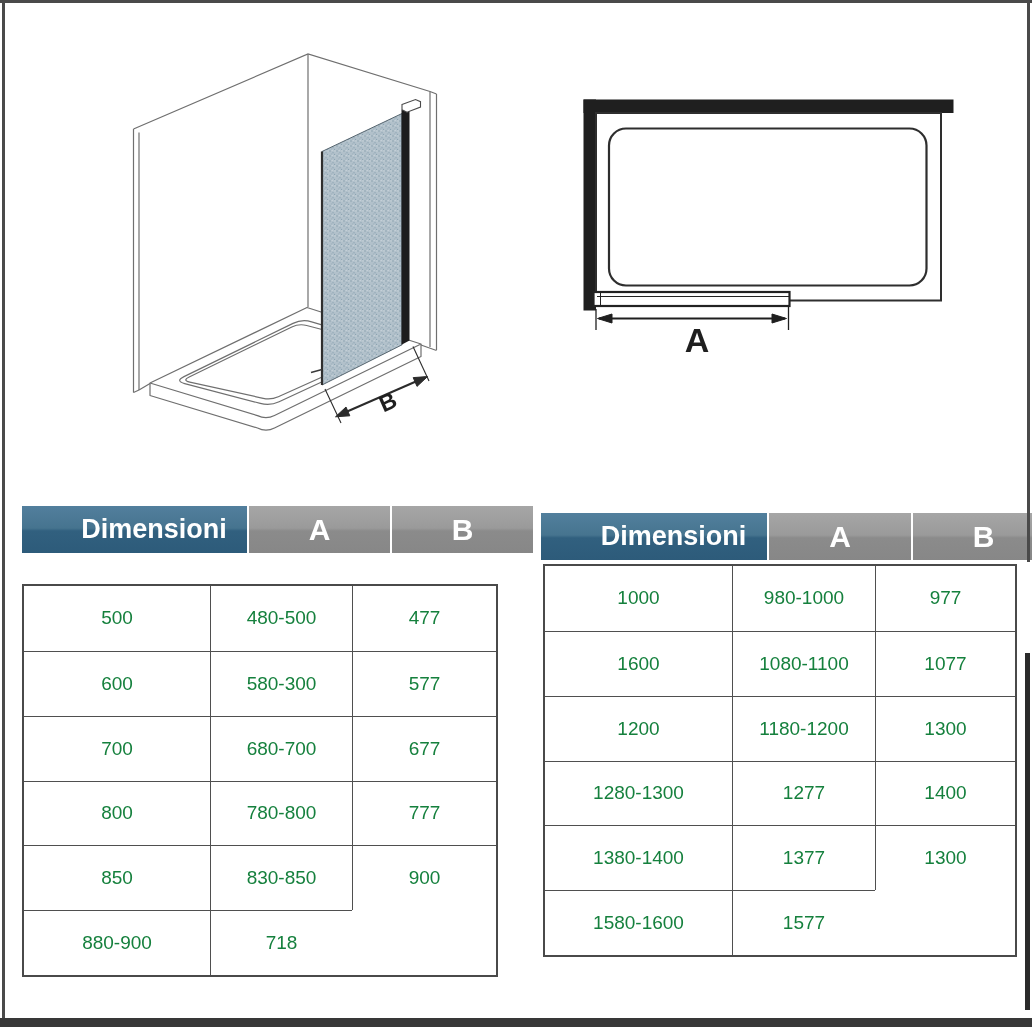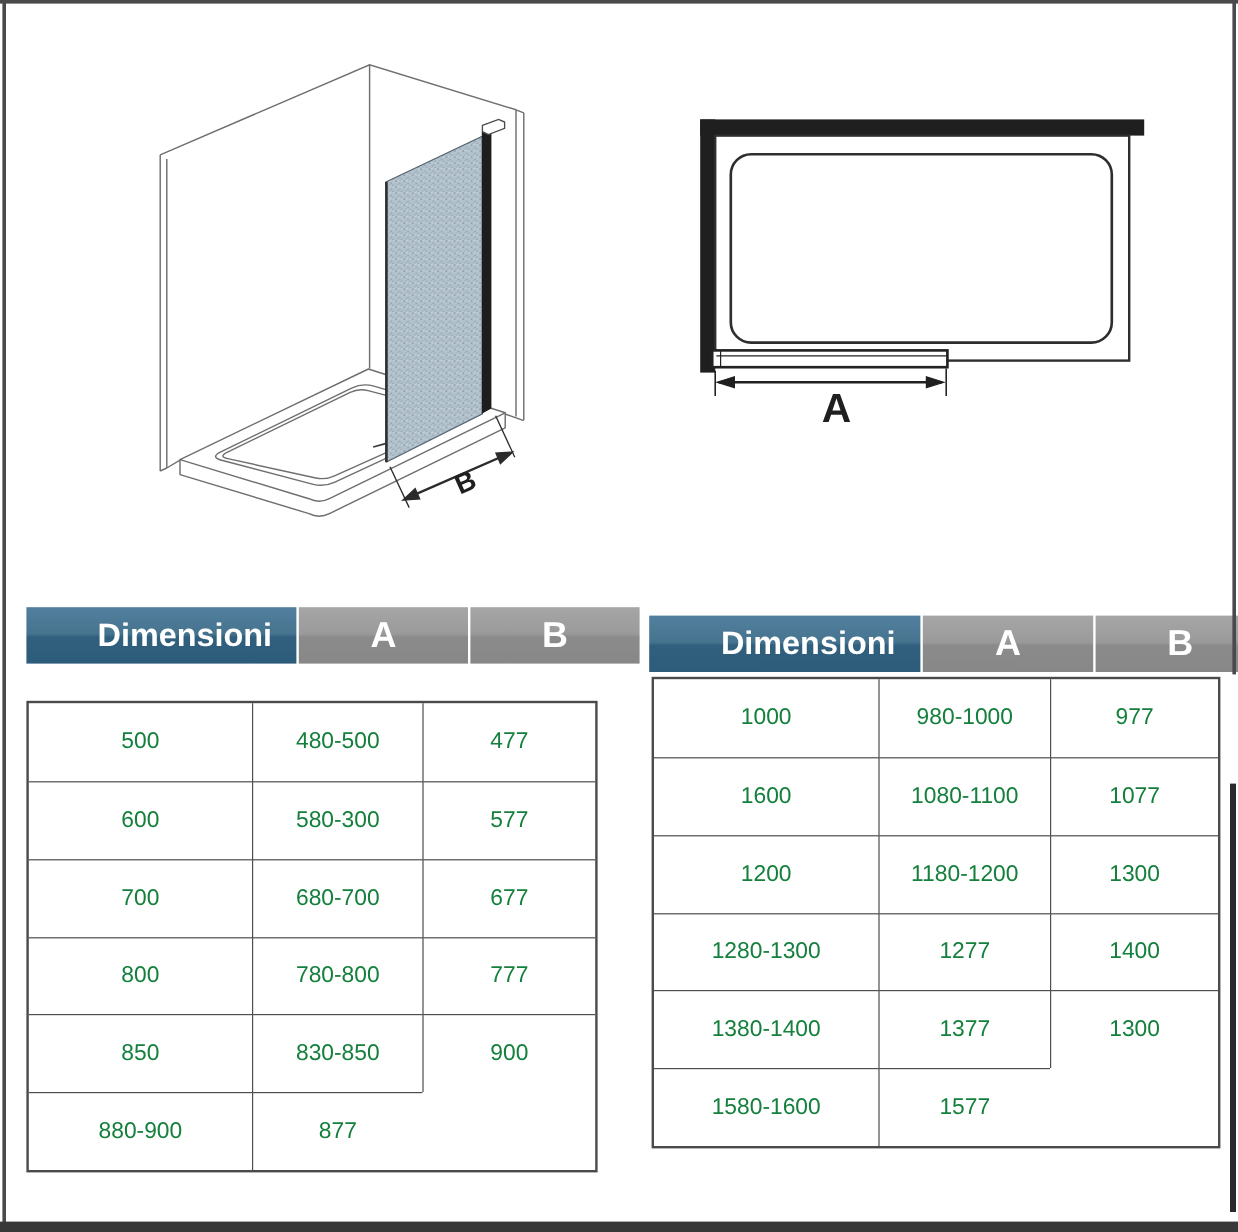--- a/index.html
+++ b/index.html
@@ -132,21 +132,21 @@
     <div class="cell">700</div>
     <div class="cell">680-700</div>
     <div class="cell">677</div>
     <div class="cell">800</div>
     <div class="cell">780-800</div>
     <div class="cell">777</div>
     <div class="cell">850</div>
     <div class="cell">830-850</div>
     <div class="cell">900</div>
     <div class="cell">880-900</div>
-    <div class="cell">877</div>
+    <div class="cell">718</div>
   </div>
 
   <div class="thead right">
     <div class="hcell dim">Dimensioni</div>
     <div class="hcell a">A</div>
     <div class="hcell b">B</div>
   </div>
   <div class="tbody right">
     <div class="cell">1000</div>
     <div class="cell">980-1000</div>

